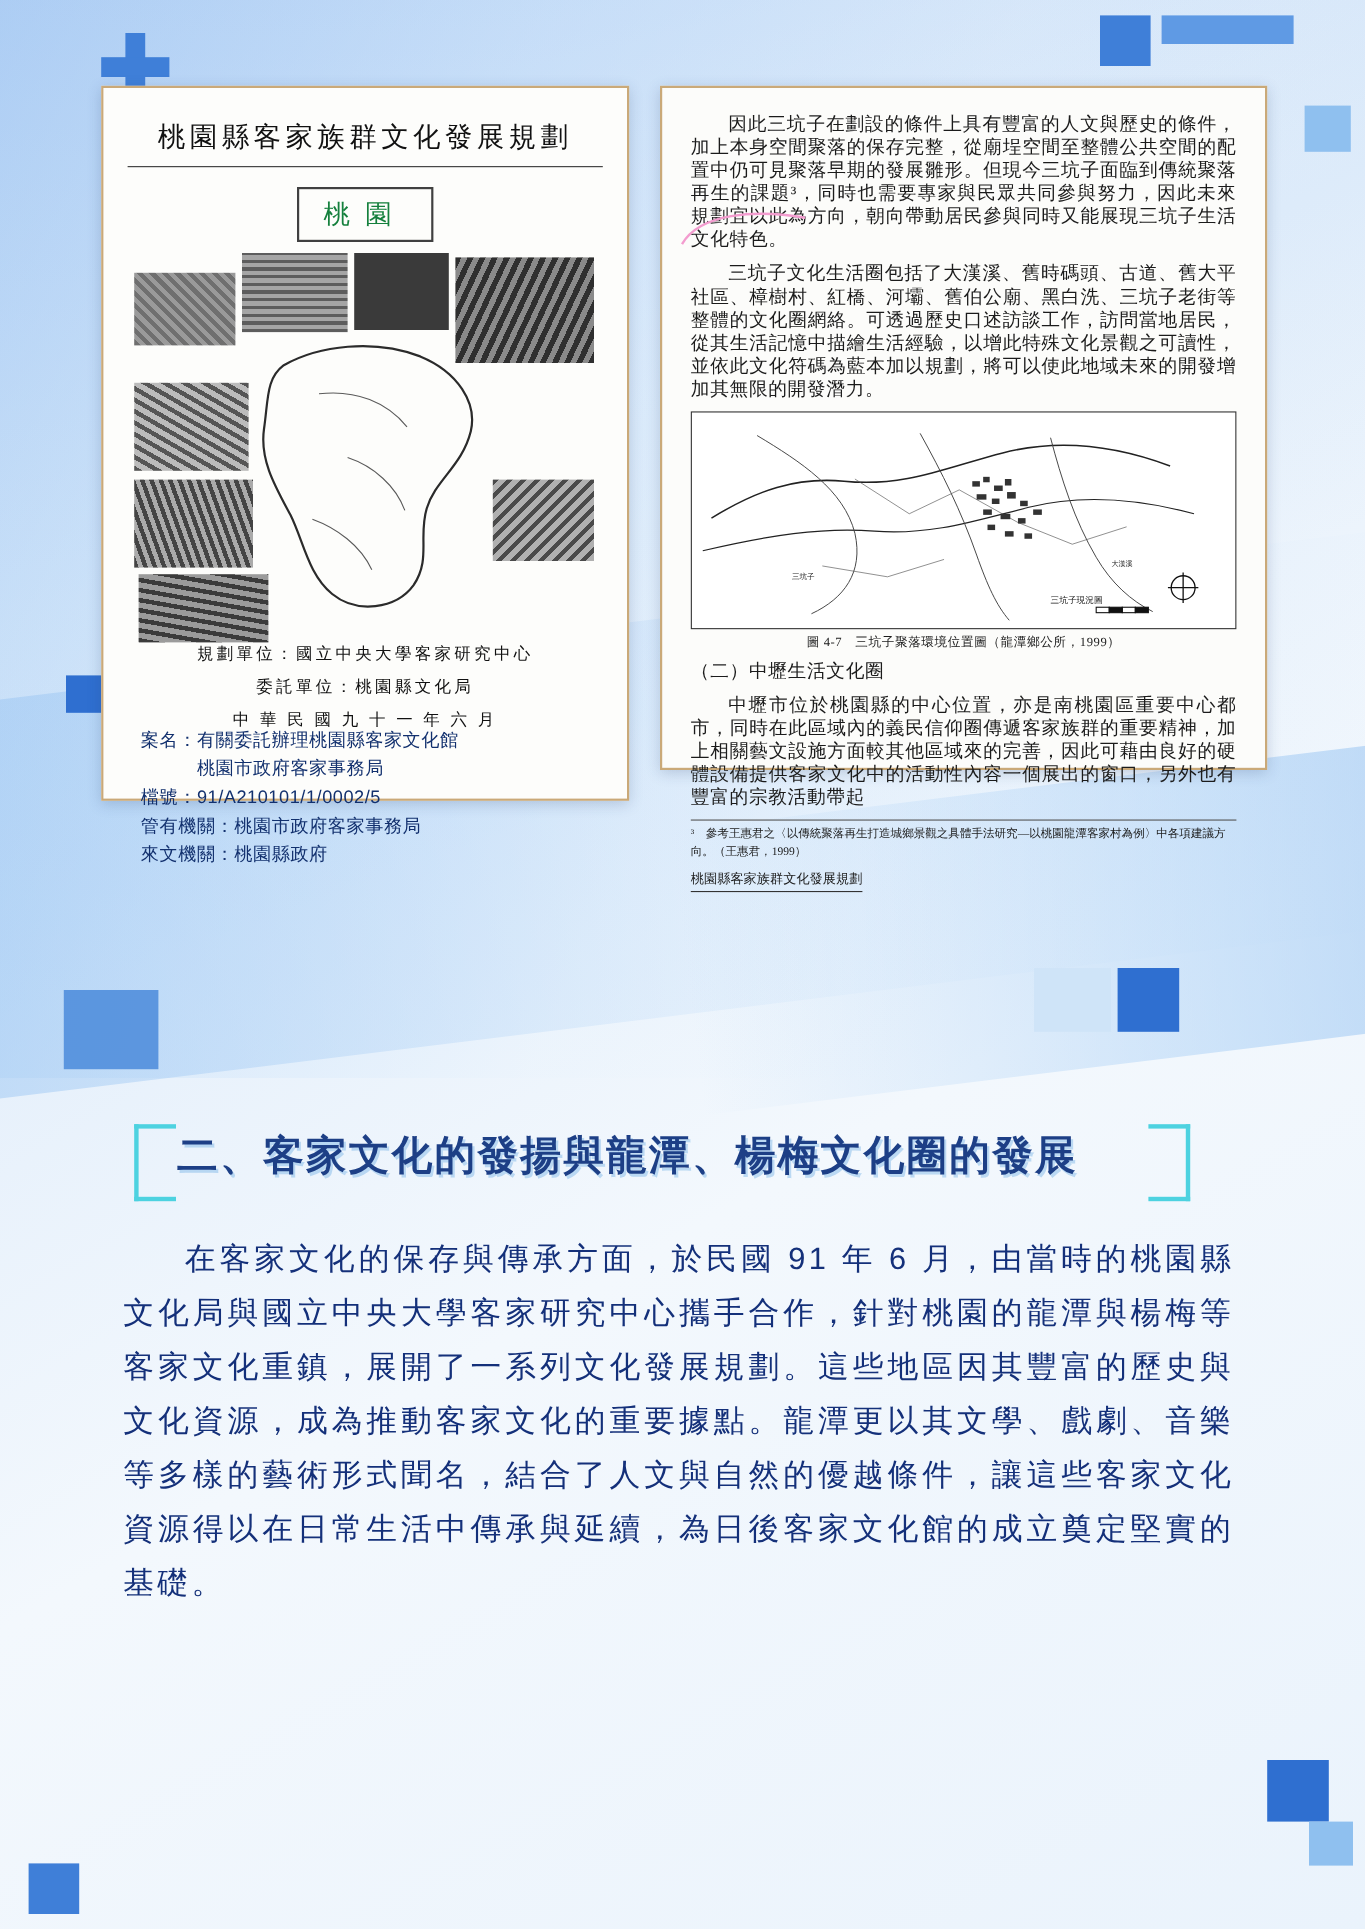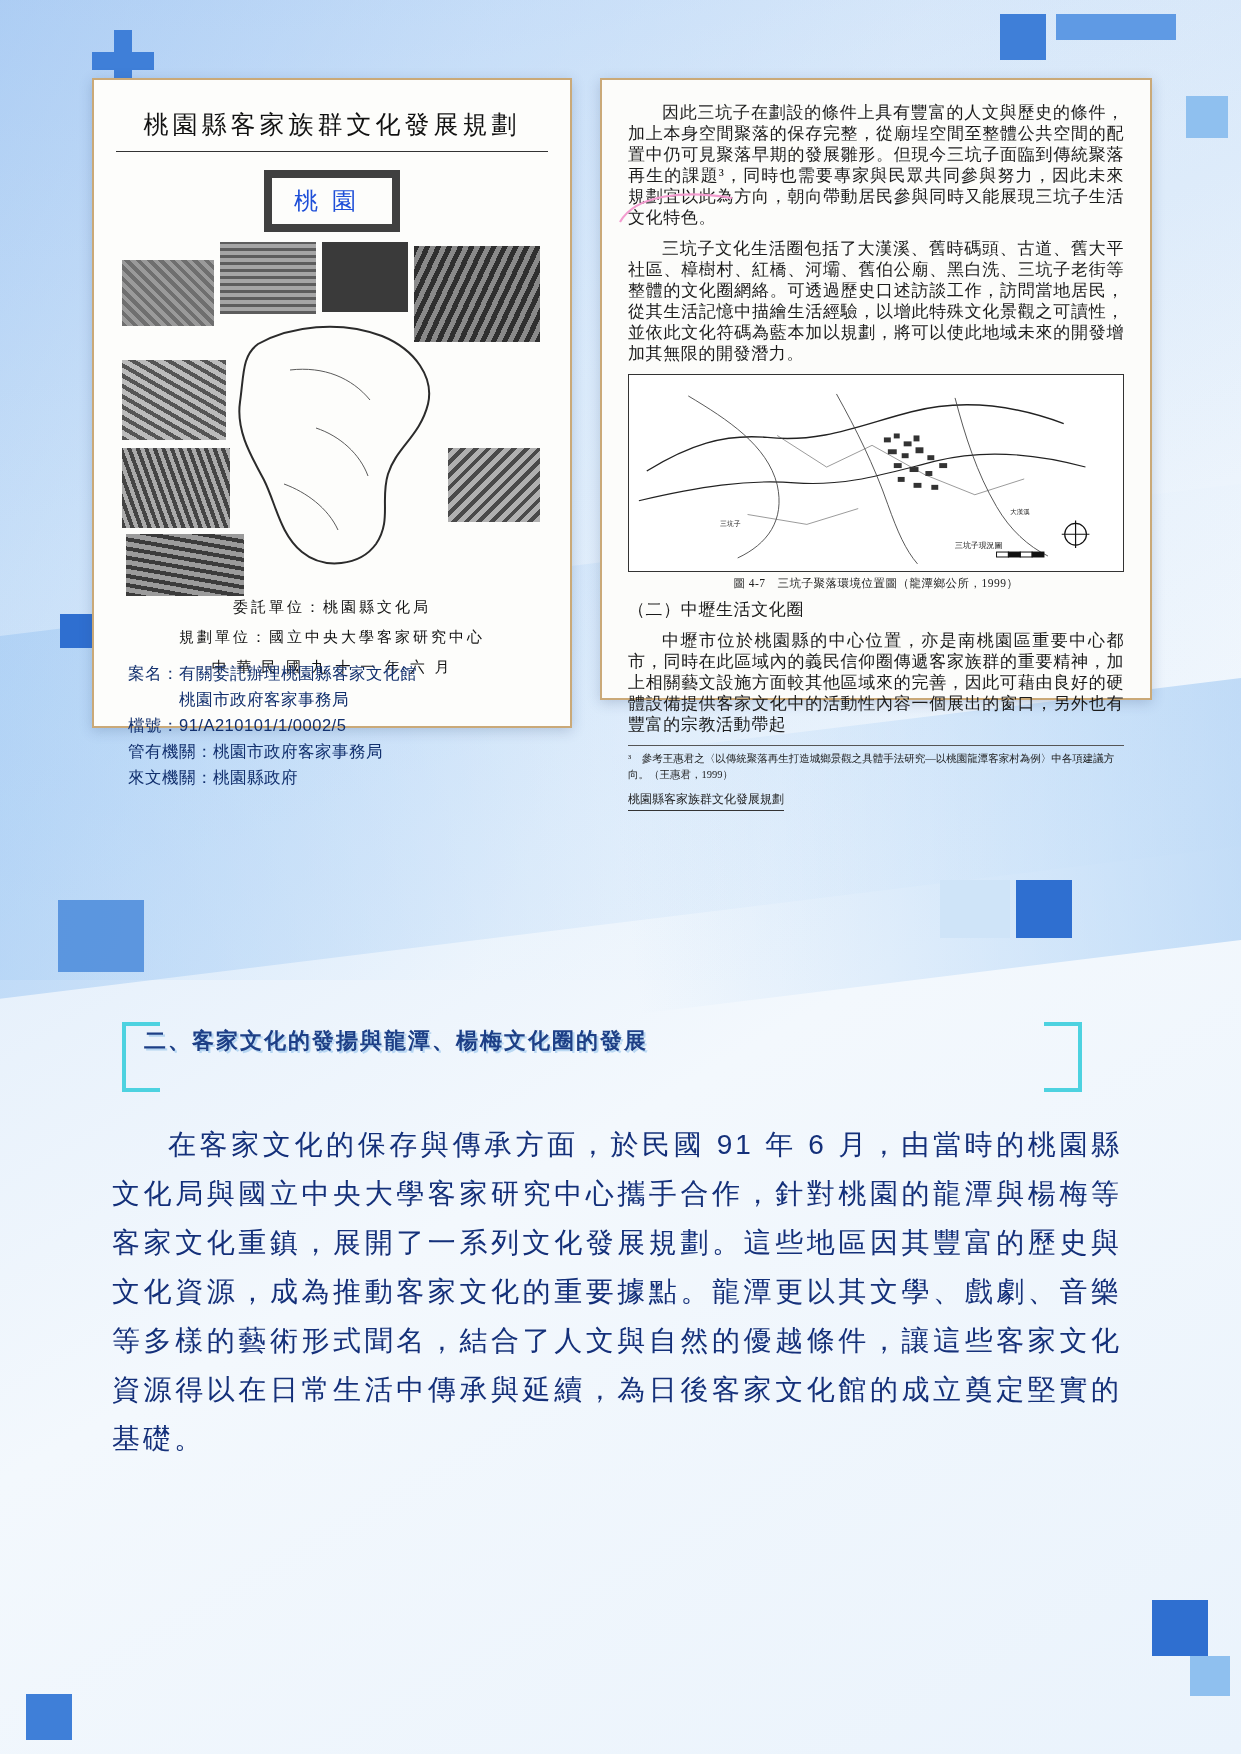--- a/index.html
+++ b/index.html
@@ -45,23 +45,23 @@
     position:absolute;left:0;top:0;width:480px;height:650px;
     background:#fdfdfb;border:2px solid #caa978;box-shadow:0 3px 12px rgba(40,70,120,0.22);
     box-sizing:border-box;padding:14px 22px;
   }
   .cover-title{
     font-family:"Liberation Serif","DejaVu Serif",serif;
     font-size:25px;letter-spacing:4px;text-align:center;color:#111;margin-top:14px;
     border-bottom:1px solid #333;padding-bottom:10px;
   }
   .cover-logo{
-    margin:18px auto 10px;width:120px;height:46px;border:8px solid #404040;
+    margin:18px auto 10px;width:120px;height:46px;border:2px solid #404040;
     font-family:"Liberation Serif","DejaVu Serif",serif;font-size:24px;letter-spacing:14px;
-    display:flex;align-items:center;justify-content:center;color:#1d4ed8;
+    display:flex;align-items:center;justify-content:center;color:#15803d;
   }
   .collage{position:relative;width:420px;height:340px;margin:0 auto;}
   .ph{position:absolute;background:#8d8d8d;filter:grayscale(1);}
   .ph.a{left:0;top:18px;width:92px;height:66px;background:
      repeating-linear-gradient(45deg,#6f6f6f 0 4px,#9a9a9a 4px 8px);}
   .ph.b{left:98px;top:0;width:96px;height:72px;background:
      repeating-linear-gradient(0deg,#5d5d5d 0 3px,#a5a5a5 3px 7px);}
   .ph.c{left:200px;top:0;width:86px;height:70px;background:#3a3a3a;}
   .ph.d{left:292px;top:4px;width:126px;height:96px;background:
      repeating-linear-gradient(115deg,#2f2f2f 0 5px,#8a8a8a 5px 10px);}
@@ -111,22 +111,22 @@
   
   .sec{
     position:absolute;left:122px;top:1022px;width:960px;height:62px;
   }
   .sec .bracket-l,.sec .bracket-r{
     position:absolute;top:0;width:34px;height:62px;border:4px solid #4dd2e0;
   }
   .sec .bracket-l{left:0;border-right:none;}
   .sec .bracket-r{right:0;border-left:none;}
   .sec h2{
-    margin:0;position:absolute;left:22px;top:4px;
-    font-size:22px;font-weight:bold;color:#1d3f86;letter-spacing:2px;
+    margin:0;position:absolute;left:39px;top:4px;
+    font-size:37px;font-weight:bold;color:#1d3f86;letter-spacing:2px;
     font-family:"Liberation Sans","DejaVu Sans",sans-serif;
     text-shadow:2px 2px 0 rgba(120,180,230,0.45);
   }
 
   
   .body-text{
     position:absolute;left:112px;top:1120px;width:1010px;
     font-size:28px;line-height:49px;color:#14307a;letter-spacing:3px;
     text-align:justify;text-indent:2em;
     font-family:"Liberation Sans","DejaVu Sans",sans-serif;
@@ -168,22 +168,22 @@
       <div class="ph g"></div>
       <div class="ph h"></div>
       <svg class="map-outline" viewBox="0 0 250 270">
         <path d="M38 36 C70 18 120 12 162 28 C196 42 214 70 208 96 C200 128 176 140 168 166
                  C160 192 172 212 156 236 C140 258 104 262 82 244 C60 226 56 196 44 172
                  C30 146 16 122 20 94 C24 66 22 48 38 36 Z" fill="none" stroke="#2b2b2b" stroke-width="2"></path>
         <path d="M70 62 C104 58 132 70 150 92 M96 120 C120 128 140 146 148 168 M64 176 C86 184 108 200 118 222" fill="none" stroke="#5a5a5a" stroke-width="1"></path>
       </svg>
     </div>
     <div class="cover-meta">
+      <div>規劃單位：國立中央大學客家研究中心</div>
       <div>委託單位：桃園縣文化局</div>
-      <div>規劃單位：國立中央大學客家研究中心</div>
       <div>中 華 民 國 九 十 一 年 六 月</div>
     </div>
   </div>
 
   <div class="page">
     <p class="ind">因此三坑子在劃設的條件上具有豐富的人文與歷史的條件，加上本身空間聚落的保存完整，從廟埕空間至整體公共空間的配置中仍可見聚落早期的發展雛形。但現今三坑子面臨到傳統聚落再生的課題³，同時也需要專家與民眾共同參與努力，因此未來規劃宜以此為方向，朝向帶動居民參與同時又能展現三坑子生活文化特色。</p>
     <svg class="pink-curve" viewBox="0 0 120 40">
       <path d="M4 34 C20 6 70 2 116 10" fill="none" stroke="#f39ccf" stroke-width="2.2"></path>
     </svg>
     <p class="ind">三坑子文化生活圈包括了大漢溪、舊時碼頭、古道、舊大平社區、樟樹村、紅橋、河壩、舊伯公廟、黑白洗、三坑子老街等整體的文化圈網絡。可透過歷史口述訪談工作，訪問當地居民，從其生活記憶中描繪生活經驗，以增此特殊文化景觀之可讀性，並依此文化符碼為藍本加以規劃，將可以使此地域未來的開發增加其無限的開發潛力。</p>

